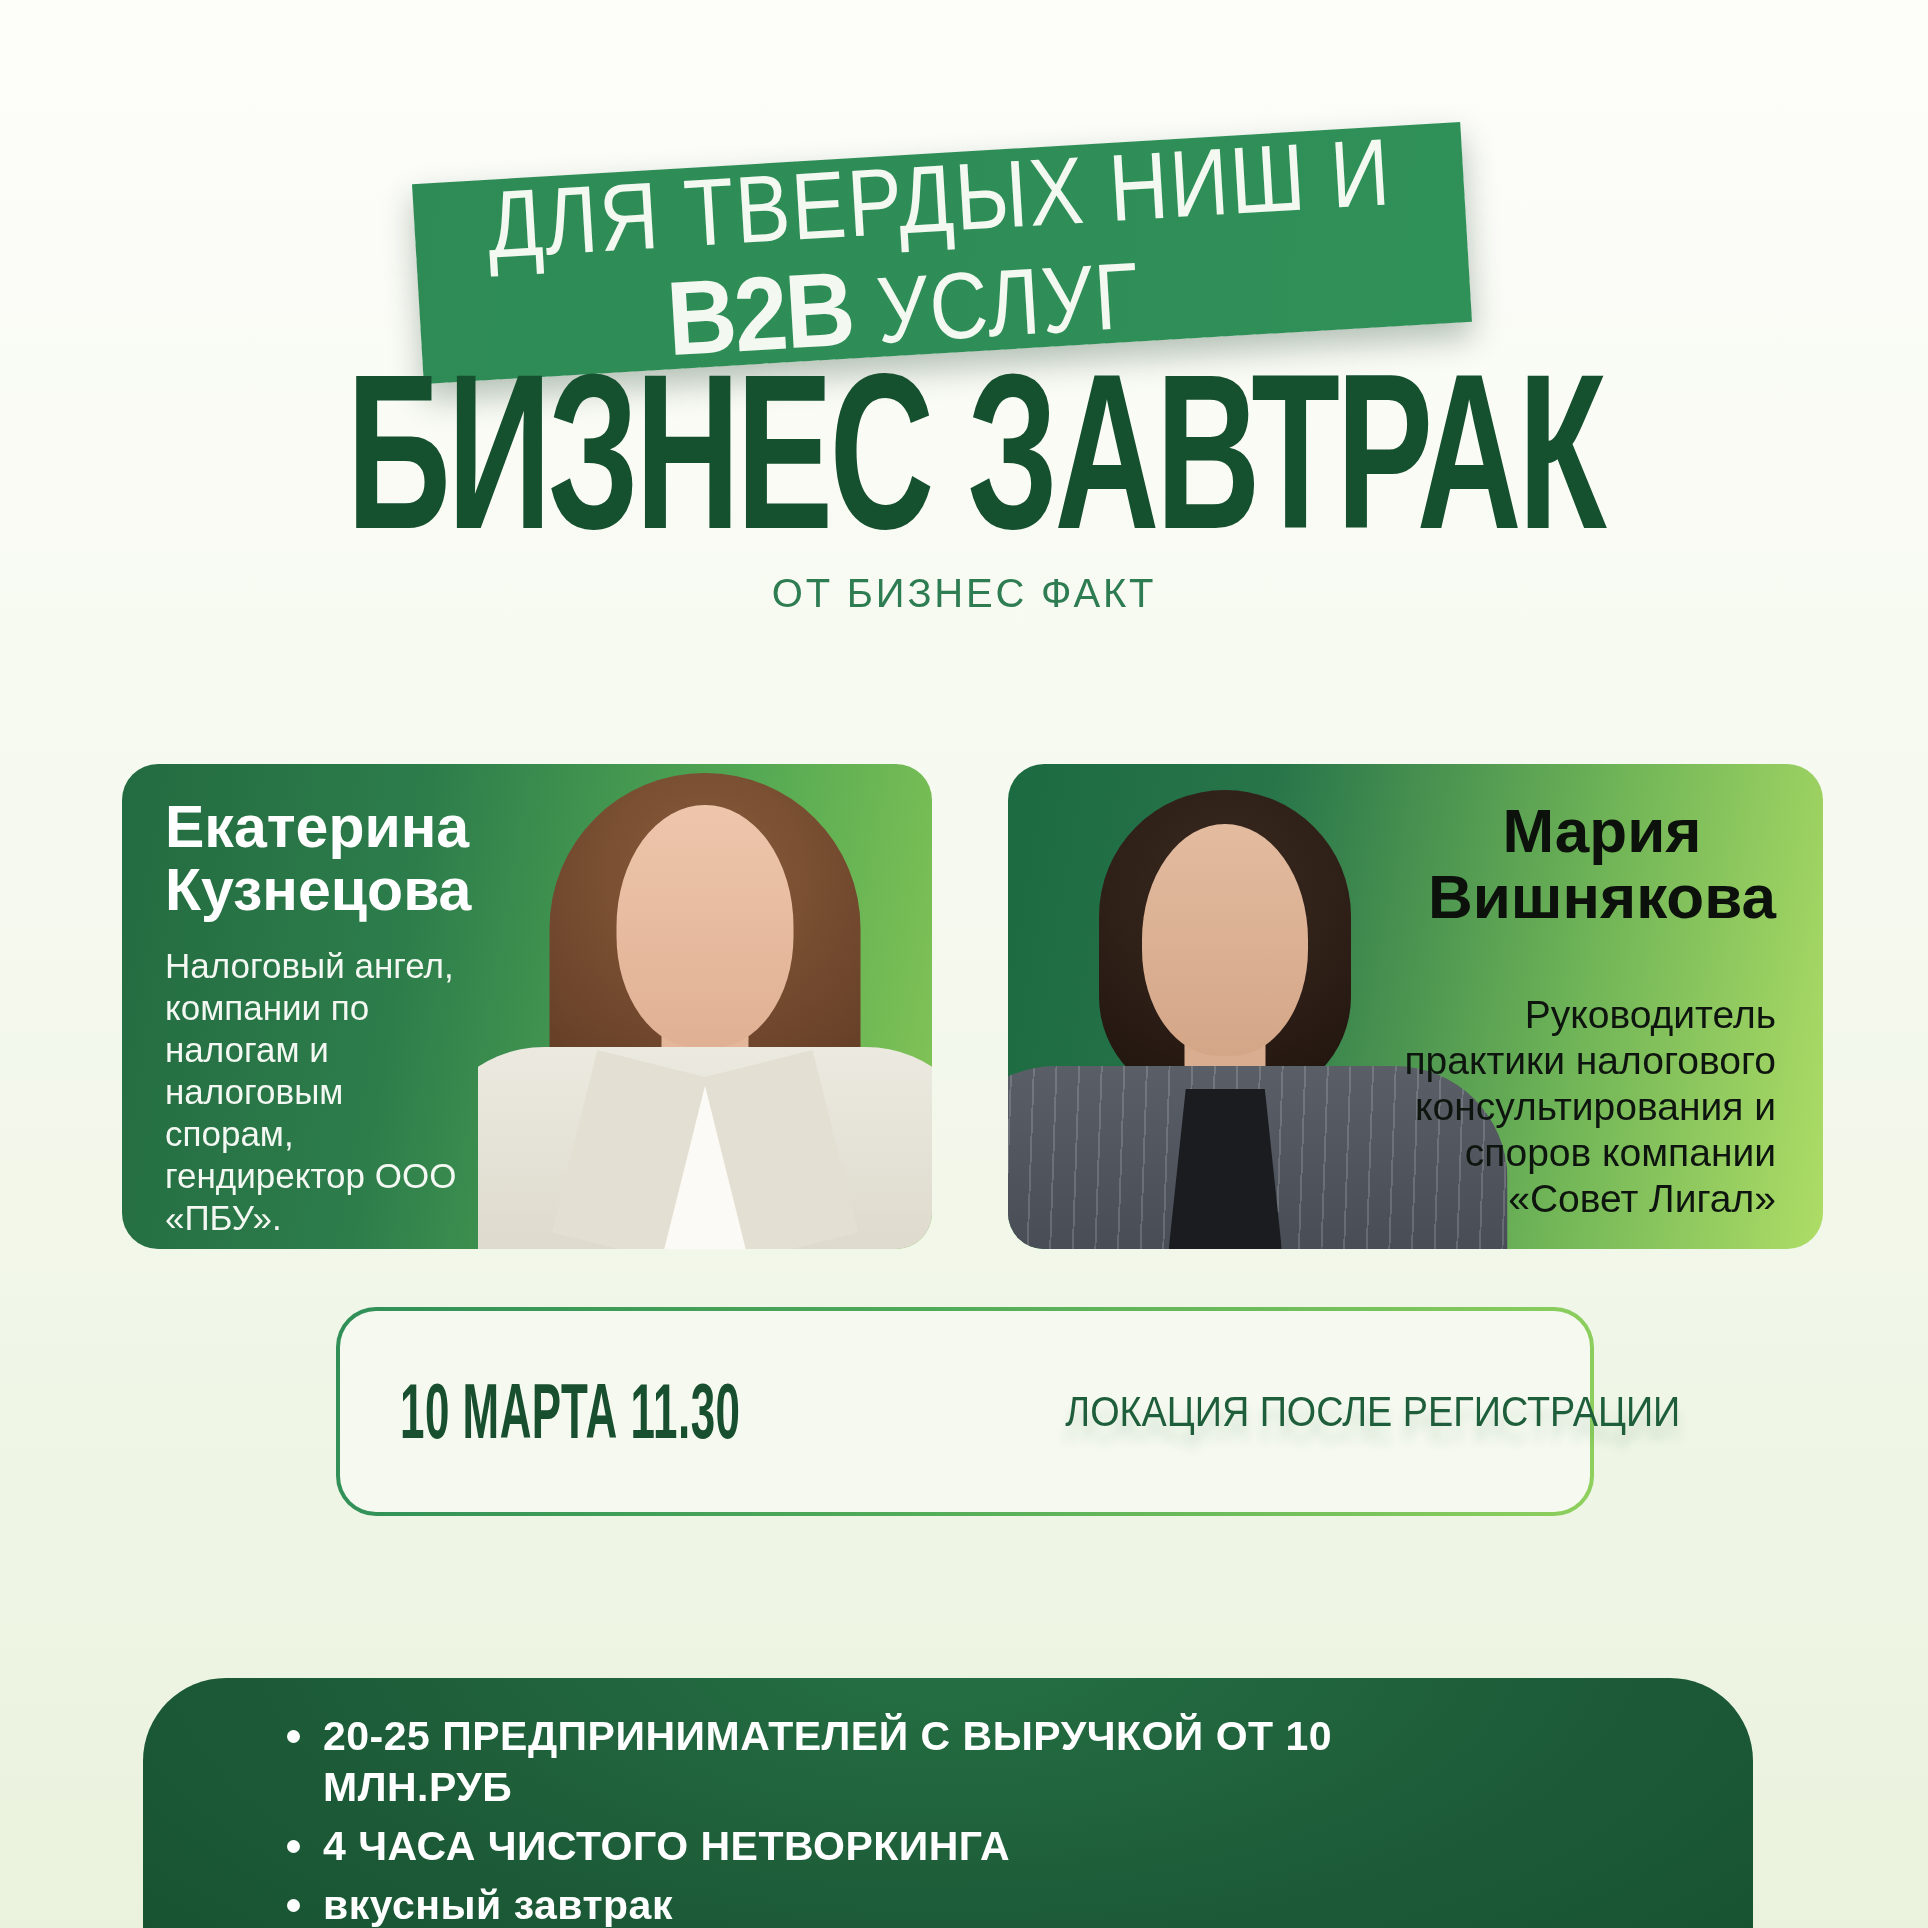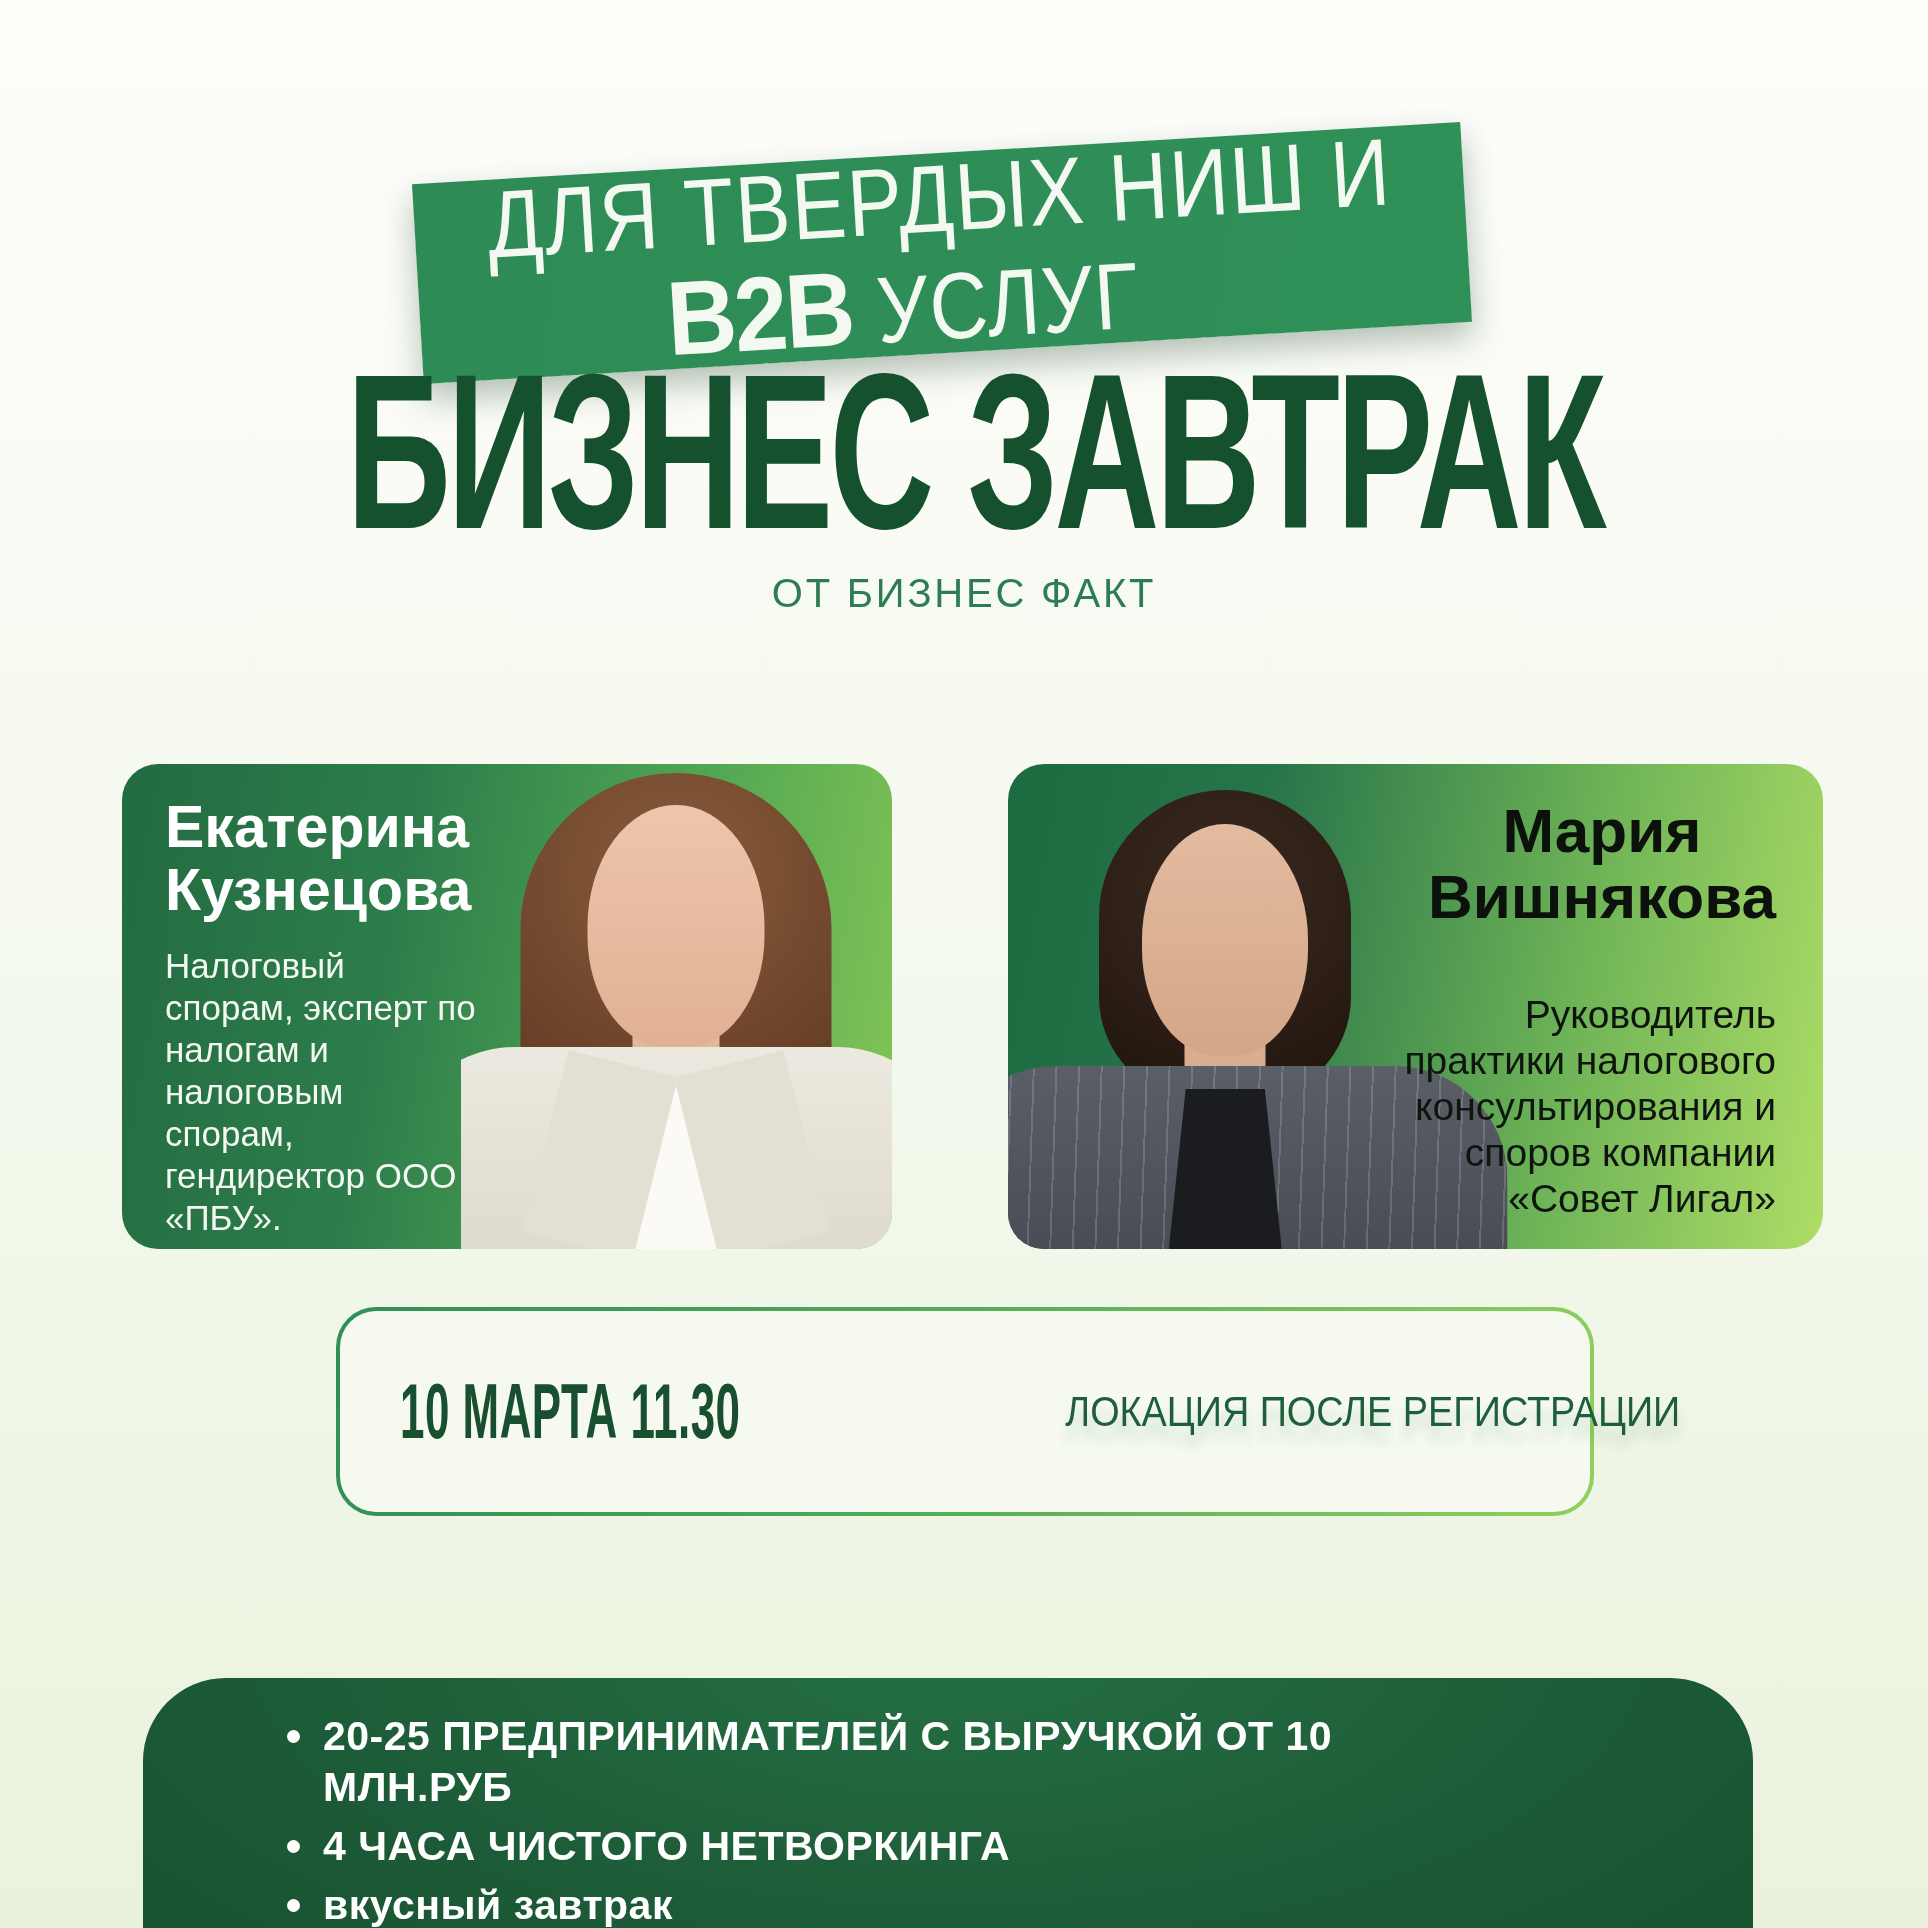--- a/index.html
+++ b/index.html
@@ -39,21 +39,21 @@
   .title .squeeze{
     display:inline-block;font-size:220px;font-weight:700;letter-spacing:-5.6px;
     transform:scaleX(.66);transform-origin:center;color:#15502f;
   }
   .subtitle{
     position:absolute;left:0;top:571px;width:1928px;text-align:center;
     font-size:40px;font-weight:400;letter-spacing:2.8px;color:#2e7c52;
   }
   
   .card{position:absolute;top:764px;height:485px;border-radius:36px;overflow:hidden;}
-  .card-left{left:122px;width:753px;background:linear-gradient(100deg,#236b41 0%,#2d7d4b 35%,#53a853 70%,#85c556 100%);padding-left:17px;}
+  .card-left{left:122px;width:810px;background:linear-gradient(100deg,#236b41 0%,#2d7d4b 35%,#53a853 70%,#85c556 100%);}
   .card-right{left:1008px;width:815px;background:linear-gradient(100deg,#1c6a40 0%,#28754a 30%,#6fb457 68%,#aedd66 100%);}
   .speaker-name{position:absolute;line-height:1.06;font-weight:700;}
   .card-left .speaker-name{left:43px;top:32px;font-size:59px;color:#ffffff;}
   .card-right .speaker-name{right:47px;top:34px;font-size:62px;color:#0c110c;text-align:center;}
   .speaker-name span{display:block;}
   .speaker-desc{position:absolute;line-height:1.2;}
   .card-left .speaker-desc{left:43px;top:181px;width:315px;font-size:35px;color:#f4f8f2;}
   .card-right .speaker-desc{right:47px;top:228px;width:386px;font-size:39px;color:#0e150f;text-align:right;line-height:1.18;}
   
   .photo{position:absolute;top:0;bottom:0;overflow:hidden;}
@@ -149,21 +149,21 @@
       <div class="ph p1-face"></div>
       <div class="ph p1-jacket"></div>
       <div class="ph p1-shirt"></div>
       <div class="ph p1-lapl a"></div>
       <div class="ph p1-lapl b"></div>
     </div>
     <div class="speaker-name">
       <span>Екатерина</span>
       <span>Кузнецова</span>
     </div>
-    <div class="speaker-desc">Налоговый спорам, эксперт по налогам и налоговым спорам, гендиректор ООО «ПБУ».</div>
+    <div class="speaker-desc">Налоговый ангел, компании по налогам и налоговым спорам, гендиректор ООО «ПБУ».</div>
   </div>
 
   <div class="card card-right">
     <div class="photo photo-right">
       <div class="ph p2-hair"></div>
       <div class="ph p2-neck"></div>
       <div class="ph p2-face"></div>
       <div class="ph p2-jacket"></div>
       <div class="ph p2-gap"></div>
     </div>

